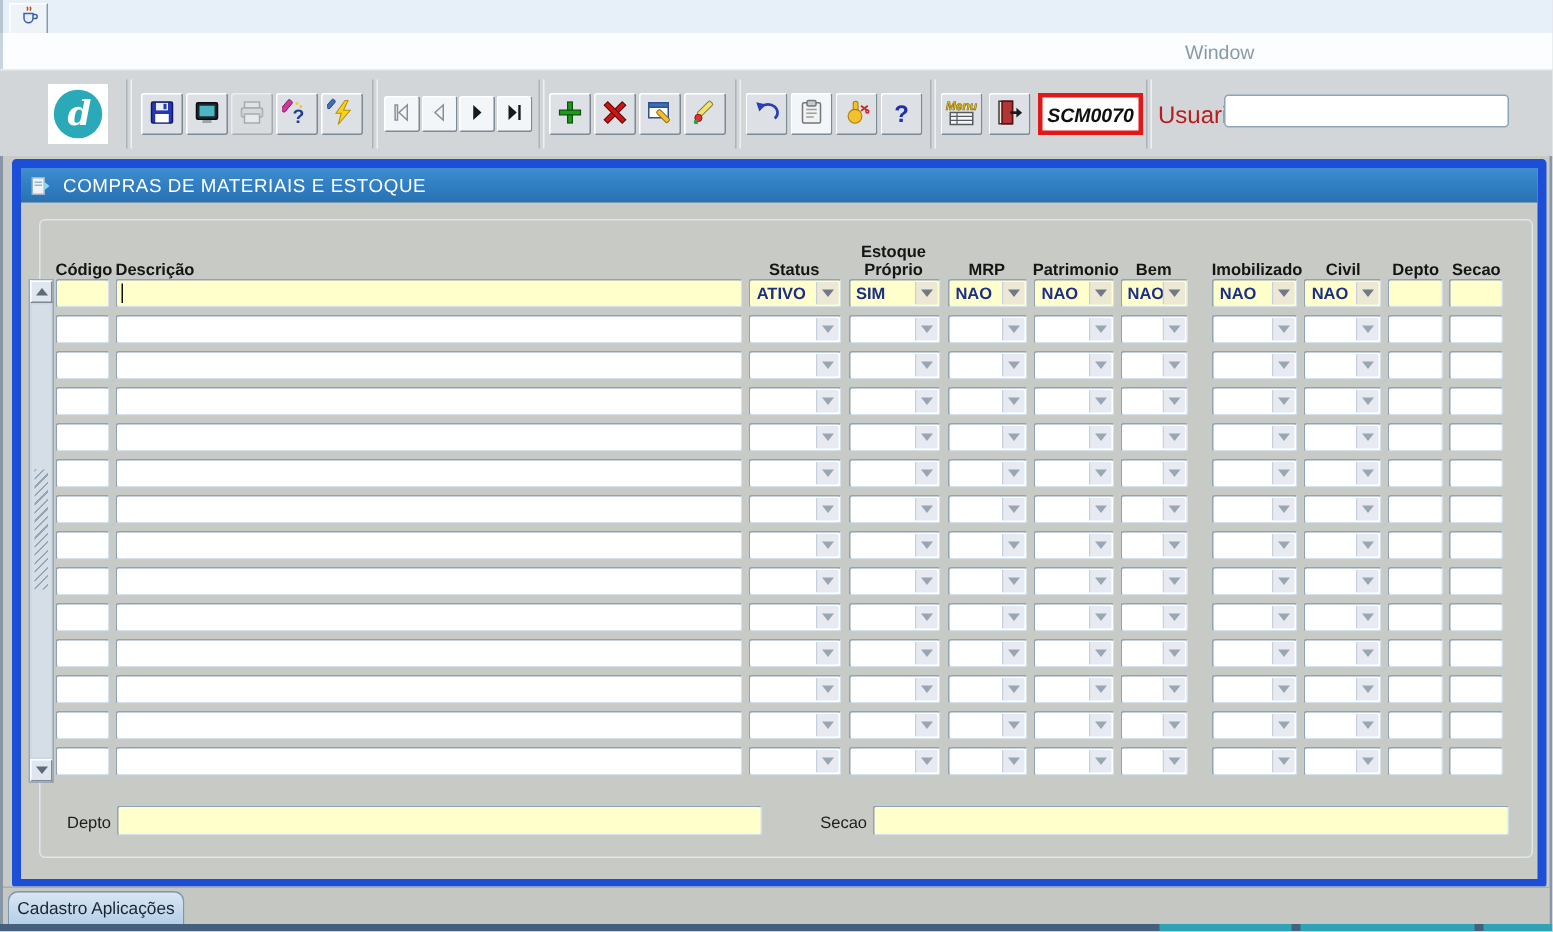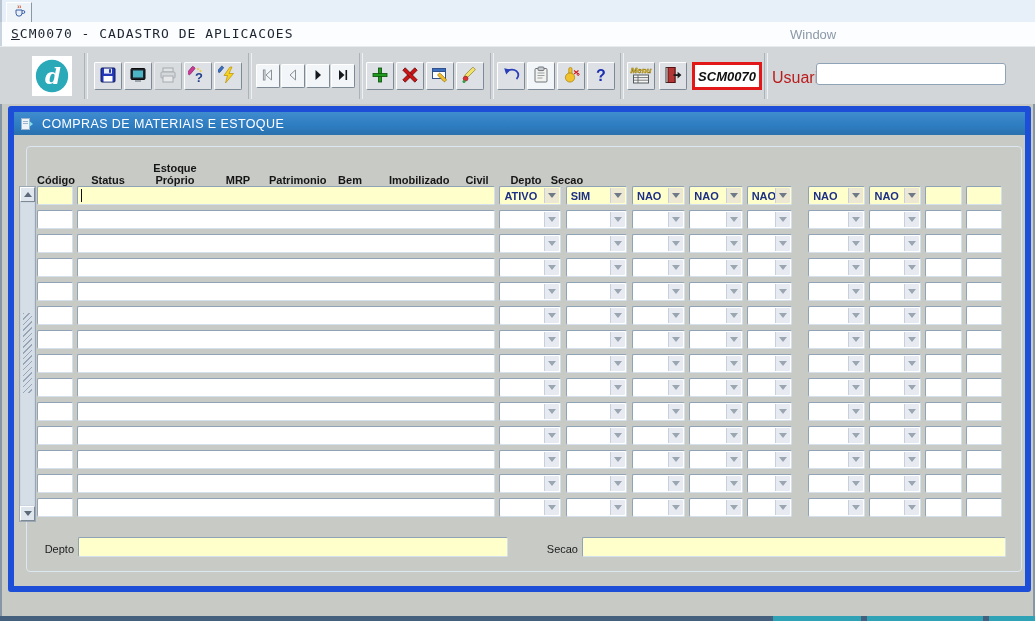--- a/index.html
+++ b/index.html
@@ -122,21 +122,20 @@
         <svg width="14" height="14" viewBox="0 0 14 14">
           <path d="M4 6 h6 v3.2 a3 3 0 0 1 -6 0 z" fill="#e9eff7" stroke="#3b5fa8" stroke-width="1"></path>
           <path d="M10 6.6 h1.4 a1.4 1.4 0 0 1 0 2.8 H10" fill="none" stroke="#3b5fa8" stroke-width="1"></path>
           <path d="M6 1.5 q1 1.2 0 2.6 M8 1.5 q1 1.2 0 2.6" fill="none" stroke="#c8502a" stroke-width="1"></path>
         </svg>
       </span>
     </div>
   </div>
 
   <div class="menu-bar">
-    <span class="menu-title" id="menu-title"><u>S</u>CM0070 - CADASTRO DE APLICACOES</span>
     <span class="window-menu">Window</span>
   </div>
 
   <div class="toolbar">
     <div class="logo">
       <svg width="38" height="38" viewBox="0 0 40 40">
         <circle cx="20" cy="20" r="17" fill="#2aa9b8"></circle>
         <text x="21" y="28" font-size="24" font-family="DejaVu Serif,serif" font-style="italic" font-weight="bold" fill="#ffffff" text-anchor="middle">d</text>
       </svg>
     </div>
@@ -295,20 +294,21 @@
               <rect x="3" y="6" width="5" height="1" fill="#9ab4cc"></rect>
             </svg>
         </span>
         <span>COMPRAS DE MATERIAIS E ESTOQUE</span>
       </div>
 
       <div class="groupbox"></div>
 
       <div class="headers" id="grid-headers">
           <div class="hcell col-codigo left">Código</div>
+          <div class="hcell col-descricao left">Descrição</div>
           <div class="hcell col-status">Status</div>
           <div class="hcell col-estoque_proprio">Estoque
 Próprio</div>
           <div class="hcell col-mrp">MRP</div>
           <div class="hcell col-patrimonio">Patrimonio</div>
           <div class="hcell col-bem">Bem</div>
           <div class="hcell col-imobilizado">Imobilizado</div>
           <div class="hcell col-civil">Civil</div>
           <div class="hcell col-depto">Depto</div>
           <div class="hcell col-secao">Secao</div>
@@ -1110,20 +1110,23 @@
             </div>
           </div>
         </div>
 
       <span class="f-label depto-label">Depto</span>
       <div class="f-field depto-field"><span></span></div>
       <span class="f-label secao-label">Secao</span>
       <div class="f-field secao-field"><span></span></div>
     </div>
 
+    <div class="tabstrip">
+      <div class="tab">Cadastro Aplicações</div>
+    </div>
   </div>
 
   <div class="bottom-strip">
     <div class="teal-seg seg1"></div>
     <div class="teal-seg seg2"></div>
     <div class="teal-seg seg3"></div>
   </div>
 </div>
 
 </body></html>

